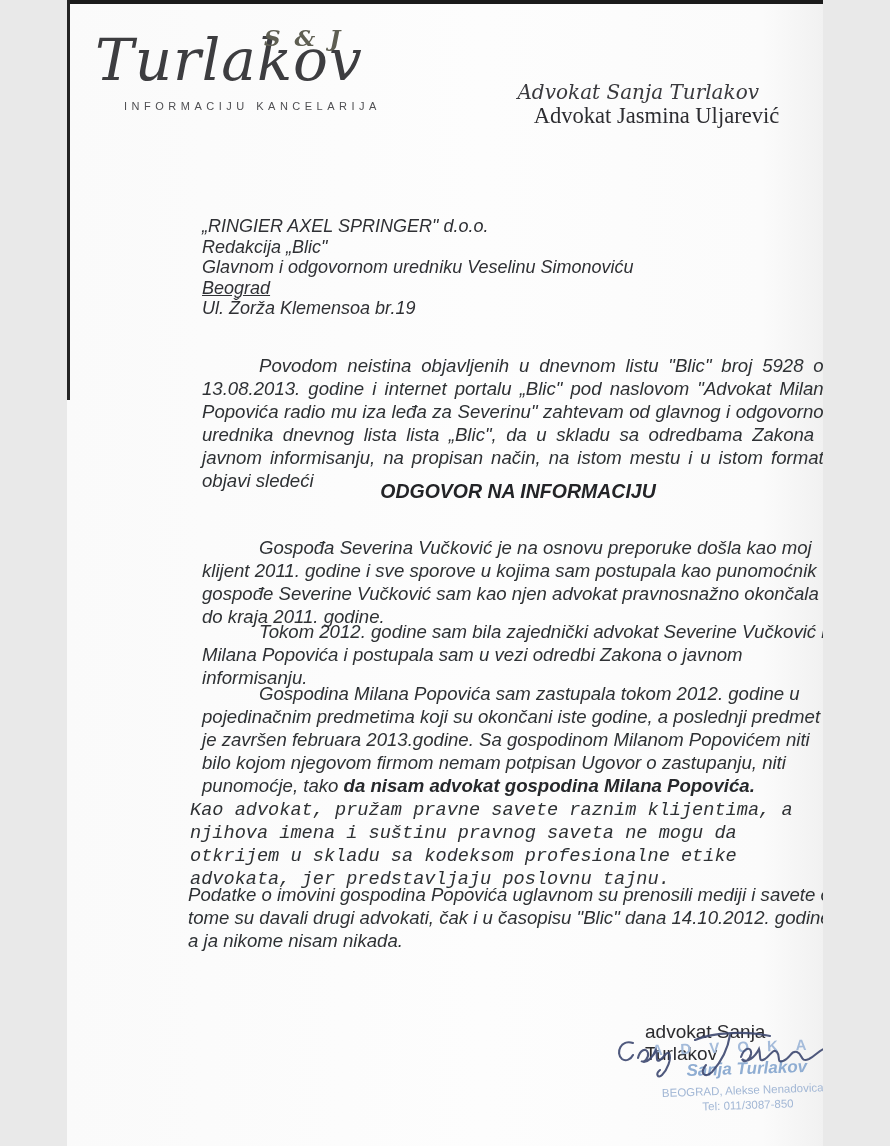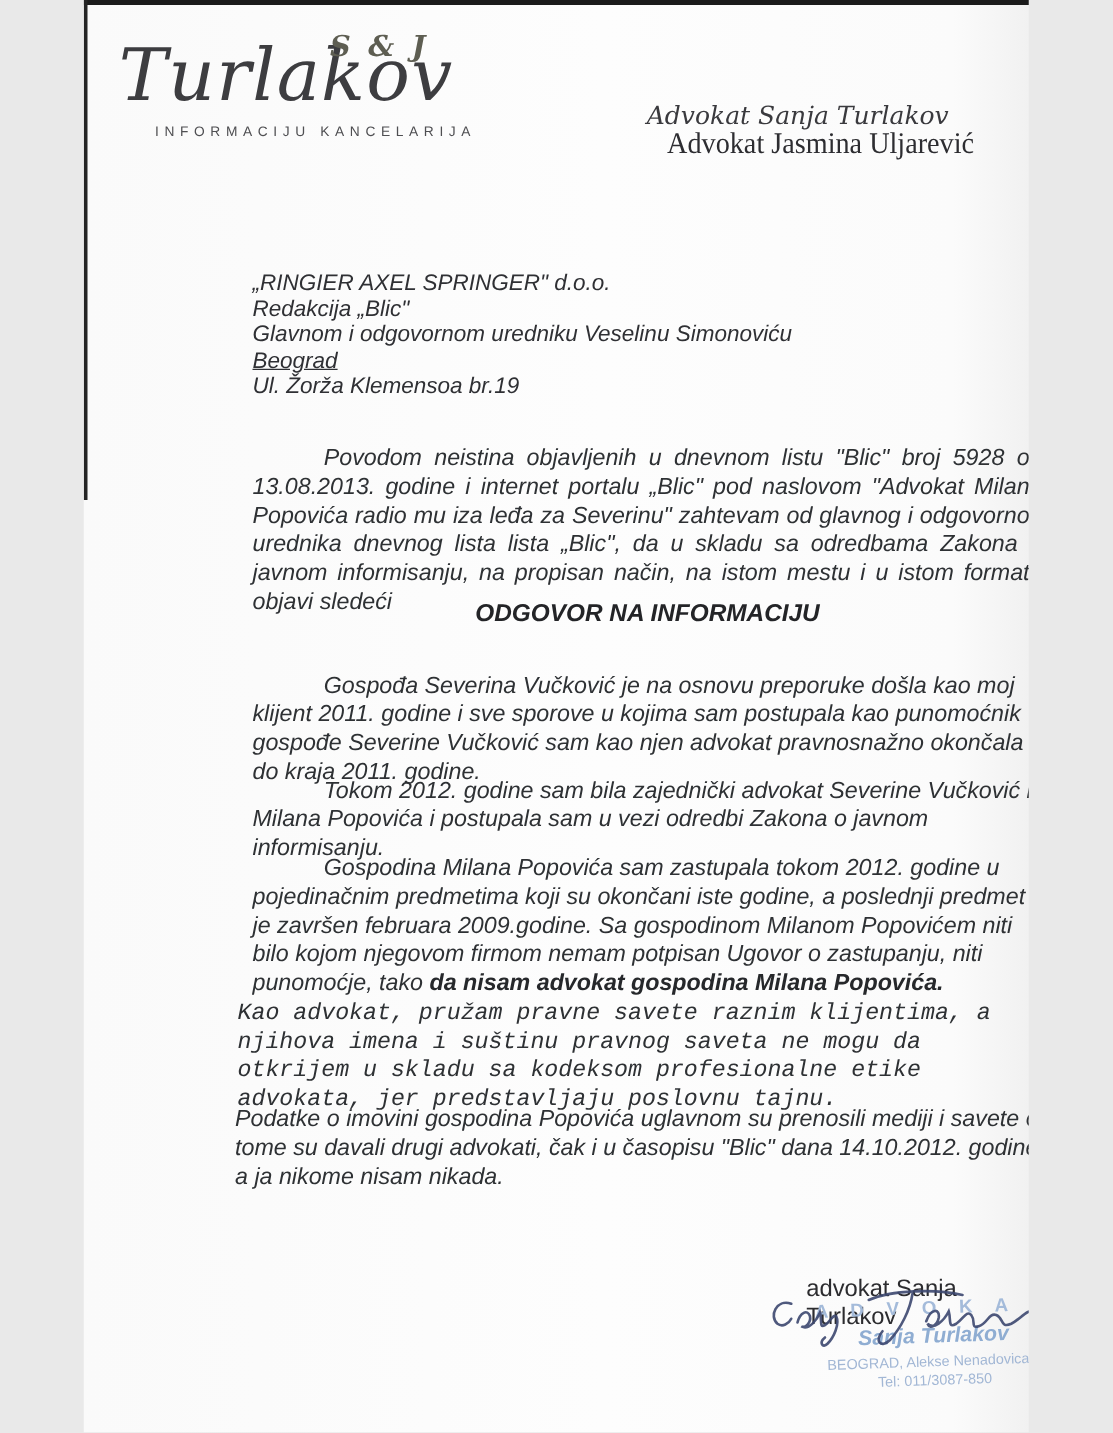--- a/index.html
+++ b/index.html
@@ -74,21 +74,21 @@
     <div>Redakcija „Blic"</div>
     <div>Glavnom i odgovornom uredniku Veselinu Simonoviću</div>
     <div class="u">Beograd</div>
     <div>Ul. Žorža Klemensoa br.19</div>
   </div>
 
   <p class="bp p1 indent just">Povodom neistina objavljenih u dnevnom listu "Blic" broj 5928 od 13.08.2013. godine i internet portalu „Blic" pod naslovom "Advokat Milana Popovića radio mu iza leđa za Severinu" zahtevam od glavnog i odgovornog urednika dnevnog lista lista „Blic", da u skladu sa odredbama Zakona o javnom informisanju, na propisan način, na istom mestu i u istom formatu objavi sledeći</p>
   <h2 class="heading">ODGOVOR NA INFORMACIJU</h2>
   <p class="bp p2 indent">Gospođa Severina Vučković je na osnovu preporuke došla kao moj klijent 2011. godine i sve sporove u kojima sam postupala kao punomoćnik gospođe Severine Vučković sam kao njen advokat pravnosnažno okončala do kraja 2011. godine.</p>
   <p class="bp p3 indent">Tokom 2012. godine sam bila zajednički advokat Severine Vučković i Milana Popovića i postupala sam u vezi odredbi Zakona o javnom informisanju.</p>
-  <p class="bp p4 indent"><span>Gospodina Milana Popovića sam zastupala tokom 2012. godine u pojedinačnim predmetima koji su okončani iste godine, a poslednji predmet je završen februara 2009.godine. Sa gospodinom Milanom Popovićem niti bilo kojom njegovom firmom nemam potpisan Ugovor o zastupanju, niti punomoćje, tako </span><b>da nisam advokat gospodina Milana Popovića.</b></p>
+  <p class="bp p4 indent"><span>Gospodina Milana Popovića sam zastupala tokom 2012. godine u pojedinačnim predmetima koji su okončani iste godine, a poslednji predmet je završen februara 2013.godine. Sa gospodinom Milanom Popovićem niti bilo kojom njegovom firmom nemam potpisan Ugovor o zastupanju, niti punomoćje, tako </span><b>da nisam advokat gospodina Milana Popovića.</b></p>
   <p class="bp p5">Kao advokat, pružam pravne savete raznim klijentima, a njihova imena i suštinu pravnog saveta ne mogu da otkrijem u skladu sa kodeksom profesionalne etike advokata, jer predstavljaju poslovnu tajnu.</p>
   <p class="bp p6">Podatke o imovini gospodina Popovića uglavnom su prenosili mediji i savete o tome su davali drugi advokati, čak i u časopisu "Blic" dana 14.10.2012. godine, a ja nikome nisam nikada.</p>
 
   <div class="sig-typed">advokat Sanja Turlakov</div>
 
   <div class="stamp">
     <div class="stamp-l1">A D V O K A T</div>
     <div class="stamp-l2">Sanja Turlakov</div>
     <div class="stamp-l3">BEOGRAD, Alekse Nenadovica 1</div>
     <div class="stamp-l4">Tel: 011/3087-850</div>

